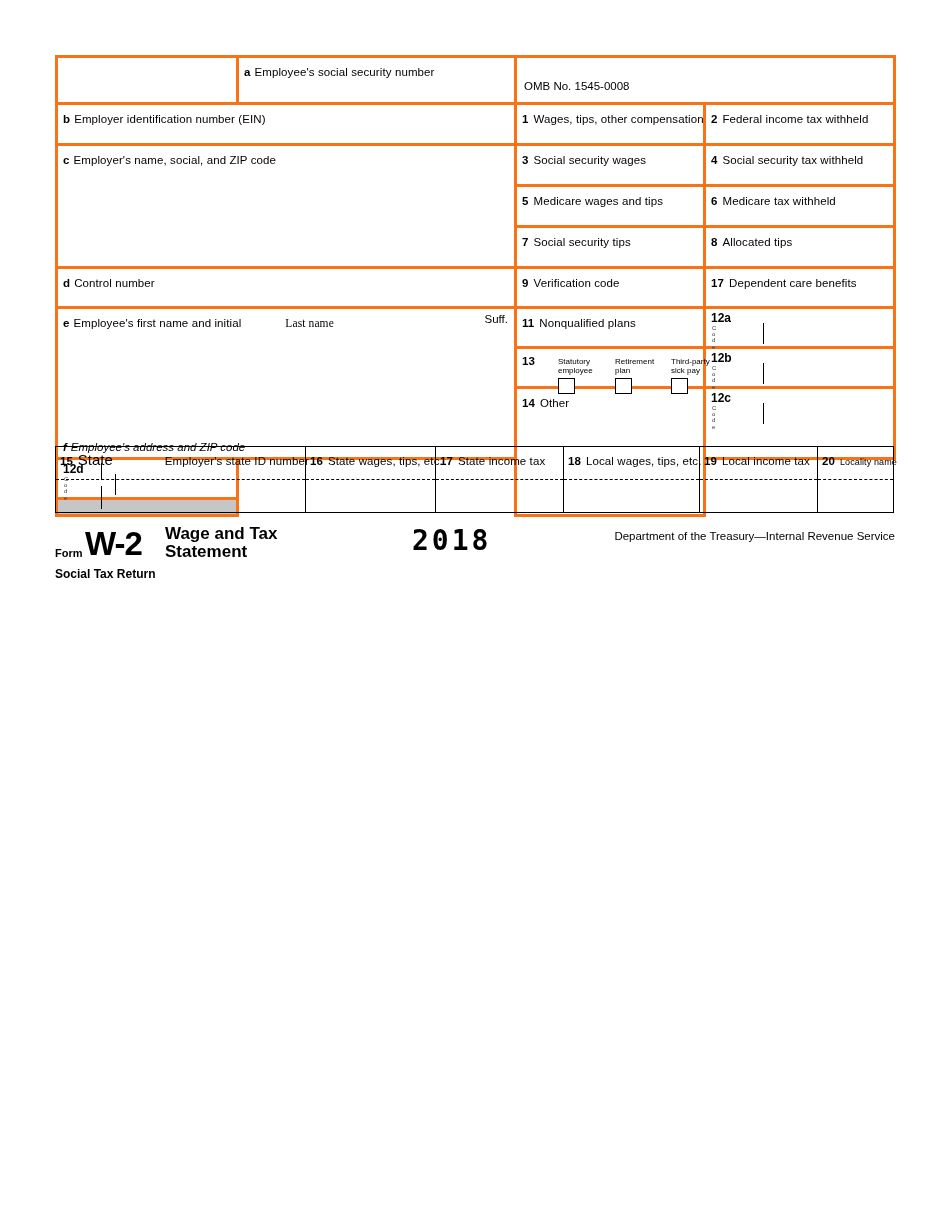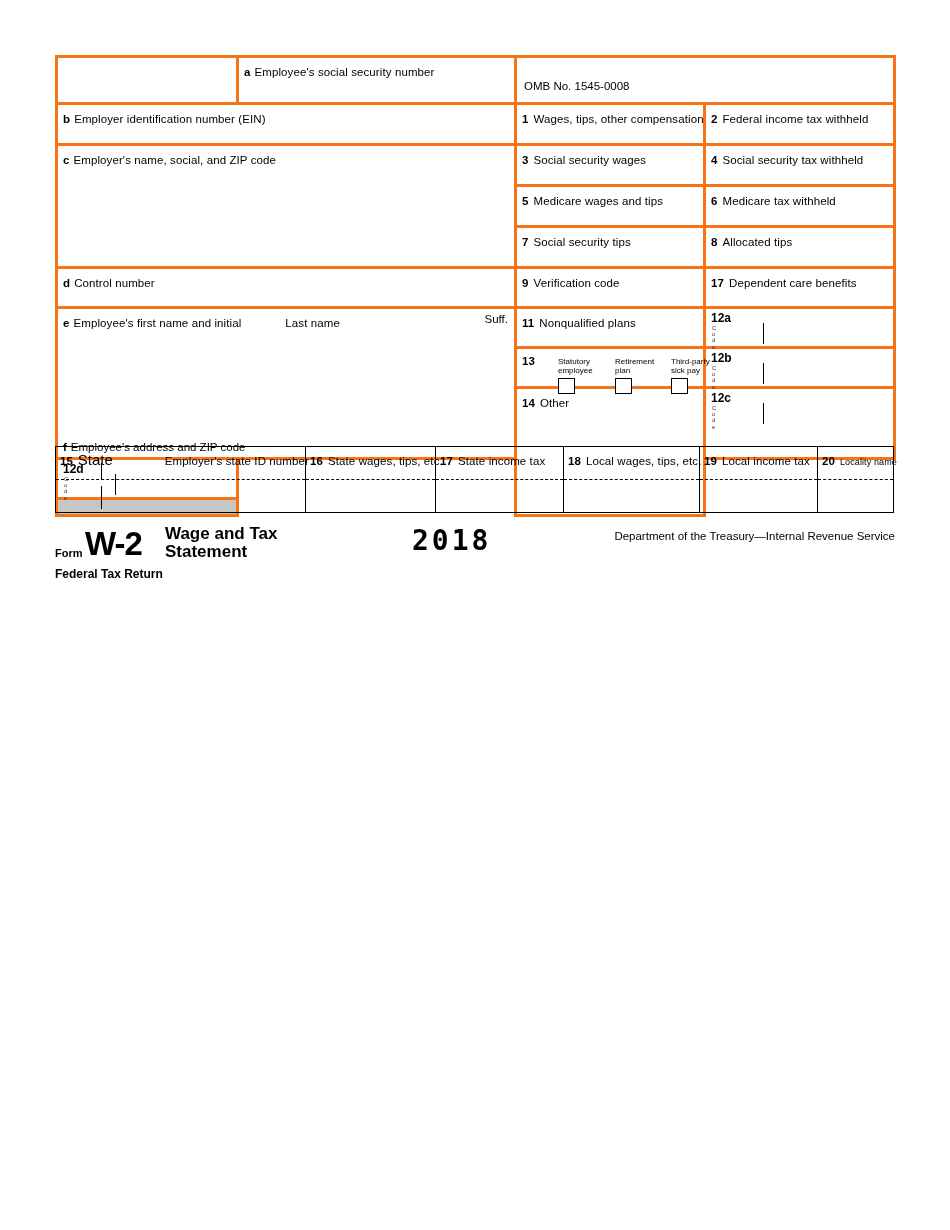--- a/index.html
+++ b/index.html
@@ -85,27 +85,28 @@
   .h-13  { height: 37px; }
   .h-14  { height: 85px; }
 
   
   .suff {
     position: absolute;
     right: 6px;
     top: 4px;
     font-size: 11.5px;
   }
-  .e-lastname { margin-left: 44px; }
+  .e-lastname { margin-left: 44px; font-family: Liberation Serif, serif; }
   .f-line {
     position: absolute;
     left: 5px;
     bottom: 4px;
     font-size: 11.5px;
     white-space: nowrap;
+    font-style: italic;
   }
 
   
   .code-stack {
     position: absolute;
     left: 6px;
     top: 16px;
     font-size: 6px;
     line-height: 6.2px;
     color: #3a3a3a;
@@ -587,17 +588,17 @@
   <div class="footer">
     <span class="f-form-word">Form</span>
     <span class="f-w2">W-2</span>
     <div class="f-title">
       <div>Wage and Tax</div>
       <div>Statement</div>
     </div>
     <span class="f-year">2018</span>
     <span class="f-dept">Department of the Treasury—Internal Revenue Service</span>
     <div class="f-copy">
-      <div>Federal Tax Return</div>
+      <div>Social Tax Return</div>
     </div>
   </div>
 
 </div>
 
 </body></html>

